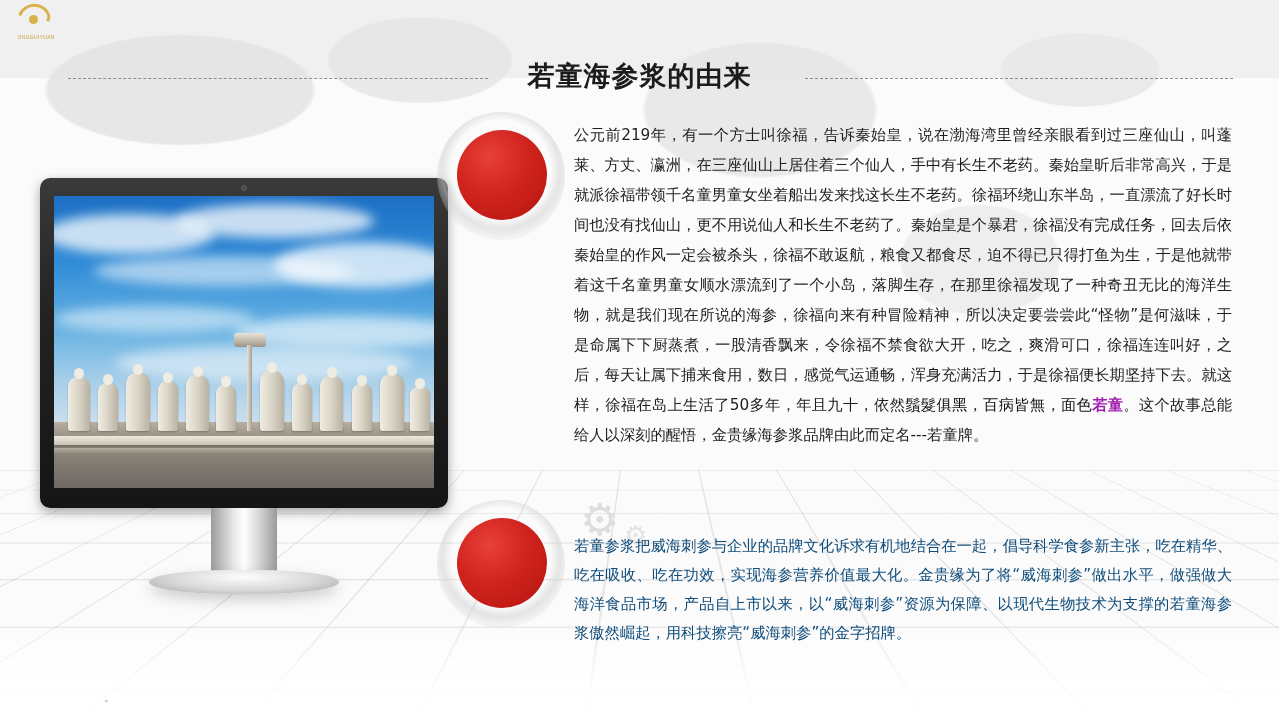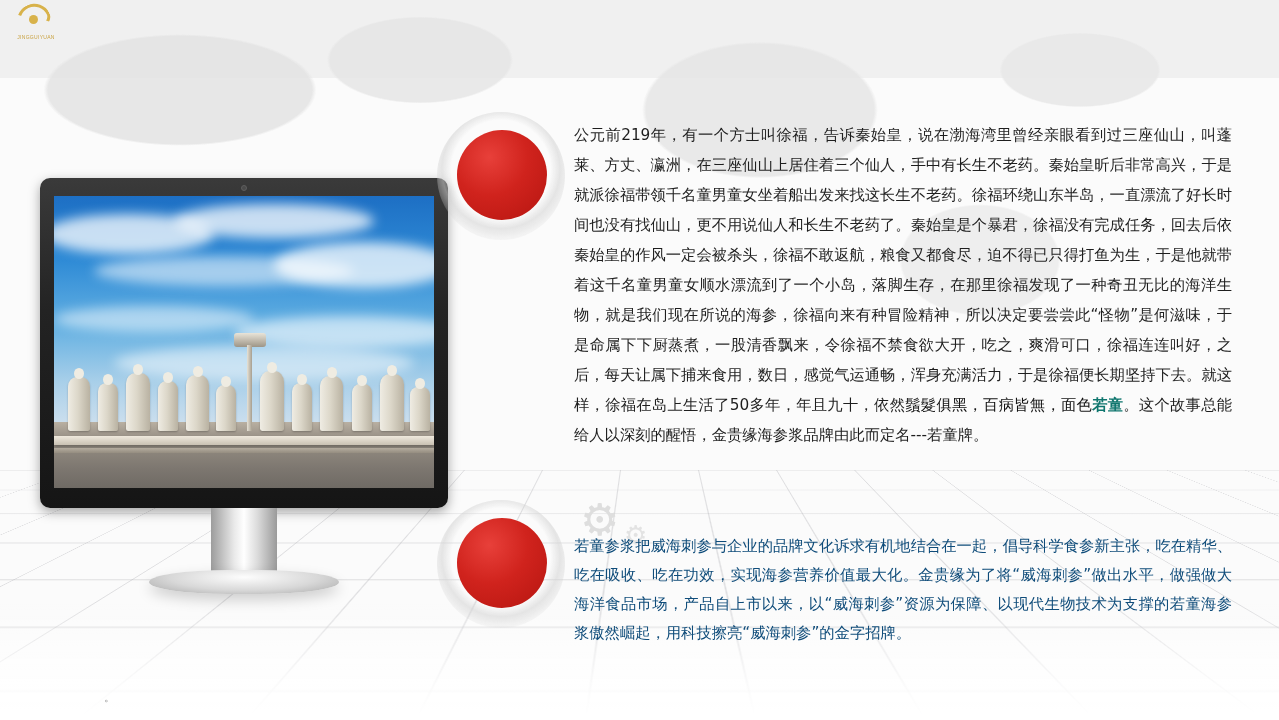--- a/index.html
+++ b/index.html
@@ -202,21 +202,21 @@
     position: absolute;
     font-family: "DejaVu Sans", "Liberation Sans", sans-serif;
     font-size: 15.3px;
     line-height: 30px;
     color: #1e1e1e;
     text-align: justify;
     text-justify: inter-ideograph;
   }
   #para-main { left: 574px; top: 120px; width: 658px; }
   #para-main .hl-bold { font-weight: normal; color: #111; }
-  #para-main .hl-red  { font-weight: bold; color: #0f766e; }
+  #para-main .hl-red  { font-weight: bold; color: #a21caf; }
 
   #para-second {
     left: 574px; top: 532px; width: 658px;
     color: #0f4c7a;
     font-size: 15.3px;
     line-height: 29px;
   }
 
   .footer-dot {
     position: absolute; left: 104px; top: 690px;
@@ -234,20 +234,25 @@
   <div class="gear g1">⚙</div>
   <div class="gear g2">⚙</div>
   <div class="bg-bottom-fade"></div>
 
   <div class="logo">
     <div class="swoosh"></div>
     <div class="dot"></div>
     <div class="logo-text">JINGGUIYUAN</div>
   </div>
 
+  <div class="title-row">
+    <div class="dash-left"></div>
+    <div class="dash-right"></div>
+    <div class="title-text">若童海参浆的由来</div>
+  </div>
 
   <div class="monitor">
     <div class="bezel"></div>
     <div class="cam"></div>
     <div class="screen">
       <div class="photo">
         <div class="sky"></div>
         <div class="cloud c1"></div>
         <div class="cloud c2"></div>
         <div class="cloud c3"></div>

